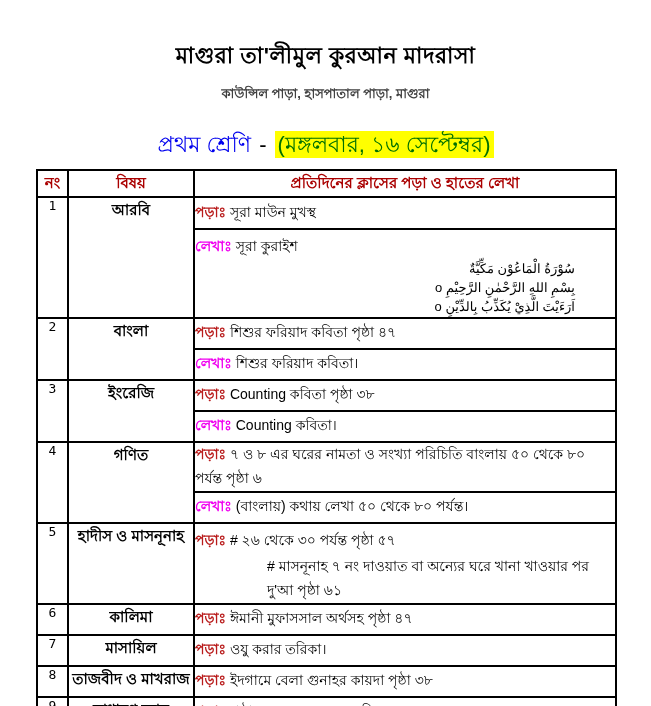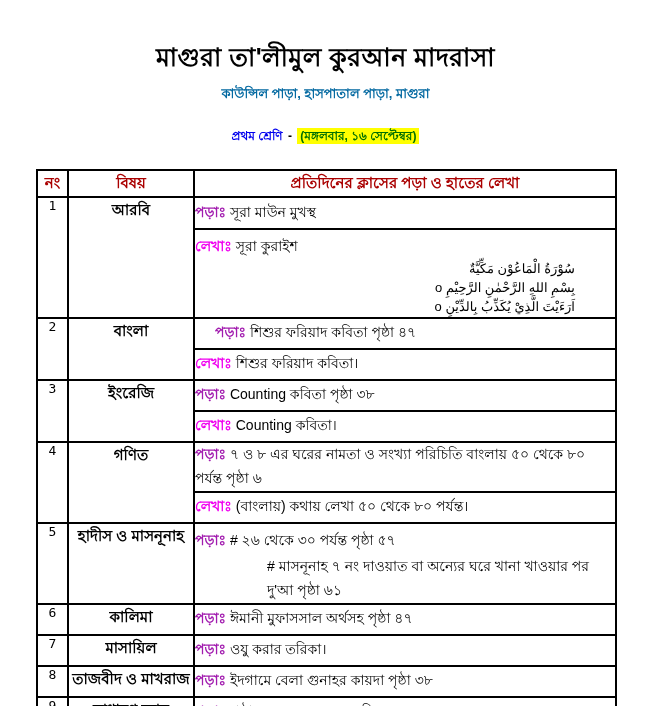--- a/index.html
+++ b/index.html
@@ -7,34 +7,34 @@
     position: relative;
     width: 651px;
     height: 706px;
     background: #ffffff;
     font-family: "Liberation Sans", sans-serif;
     overflow: hidden;
   }
   .center { text-align: center; width: 100%; }
   .title {
     position: absolute; top: 38px; left: 0;
-    font-size: 25px; font-weight: bold; color: #000000;
+    font-size: 22px; font-weight: bold; color: #000000;
     letter-spacing: 0.5px;
   }
   .subtitle {
     position: absolute; top: 84px; left: 0;
-    font-size: 13px; font-weight: bold; color: #0369a1;
+    font-size: 13px; font-weight: bold; color: #404040;
   }
   .phones {
     position: absolute; top: 102px; left: 0;
     font-size: 17px; font-weight: bold; color: #000000;
   }
   .classline {
     position: absolute; top: 127px; left: 0;
-    font-size: 12px; font-weight: bold;
+    font-size: 22px; font-weight: normal;
   }
   .class-name { color: #0000ee; }
   .class-dash { color: #000000; padding: 0 2px; }
   .class-date { color: #007000; background: #ffff00; padding: 1px 3px; }
   table.schedule {
     position: absolute; top: 169px; left: 36px;
     width: 579px;
     border-collapse: collapse;
     table-layout: fixed;
   }
@@ -56,21 +56,21 @@
     font-size: 13px; color: #000000; padding-top: 6px;
   }
   td.subject {
     text-align: center; vertical-align: top;
     font-size: 15px; font-weight: bold; color: #000000; padding-top: 5px;
   }
   td.content {
     font-size: 14px; color: #000000;
     vertical-align: middle; padding: 2px 4px 2px 7px;
   }
-  .lbl-pora { color: #a21caf; font-weight: bold; }
+  .lbl-pora { color: #b91c1c; font-weight: bold; }
   .lbl-lekha { color: #f000f0; font-weight: bold; }
   .line2 { padding-left: 28px; margin-top: 2px; margin-left: 44px; }
   td.content.valign-top { vertical-align: top; padding-top: 5px; }
   .arabic-block { margin-top: 1px; }
   .ar-line {
     direction: rtl; 
     font-size: 13px; line-height: 1.45; color: #000000;
     padding-right: 40px;
   }
 </style>
@@ -110,21 +110,21 @@
         <tr>
           <td class="content valign-top" style="height: 74px;"><span class="lbl-lekha">লেখাঃ</span><span> সূরা কুরাইশ</span><div class="arabic-block">
               <div class="ar-line">سُوْرَةُ الْمَاعُوْن مَكِّيَّةٌ</div>
               <div class="ar-line">بِسْمِ اللهِ الرَّحْمٰنِ الرَّحِيْمِ o</div>
               <div class="ar-line">اَرَءَيْتَ الَّذِيْ يُكَذِّبُ بِالدِّيْنِ o</div>
             </div></td>
         </tr>
         <tr>
           <td class="no" rowspan="2">2</td>
           <td class="subject" rowspan="2">বাংলা</td>
-          <td class="content" style="height: 29px; padding-left: 20px;"><span class="lbl-pora">পড়াঃ</span><span> শিশুর ফরিয়াদ কবিতা পৃষ্ঠা ৪৭</span></td>
+          <td class="content" style="height: 29px;"><span class="lbl-pora">পড়াঃ</span><span> শিশুর ফরিয়াদ কবিতা পৃষ্ঠা ৪৭</span></td>
         </tr>
         <tr>
           <td class="content" style="height: 29px;"><span class="lbl-lekha">লেখাঃ</span><span> শিশুর ফরিয়াদ কবিতা।</span></td>
         </tr>
         <tr>
           <td class="no" rowspan="2">3</td>
           <td class="subject" rowspan="2">ইংরেজি</td>
           <td class="content" style="height: 29px;"><span class="lbl-pora">পড়াঃ</span><span> Counting কবিতা পৃষ্ঠা ৩৮</span></td>
         </tr>
         <tr>

